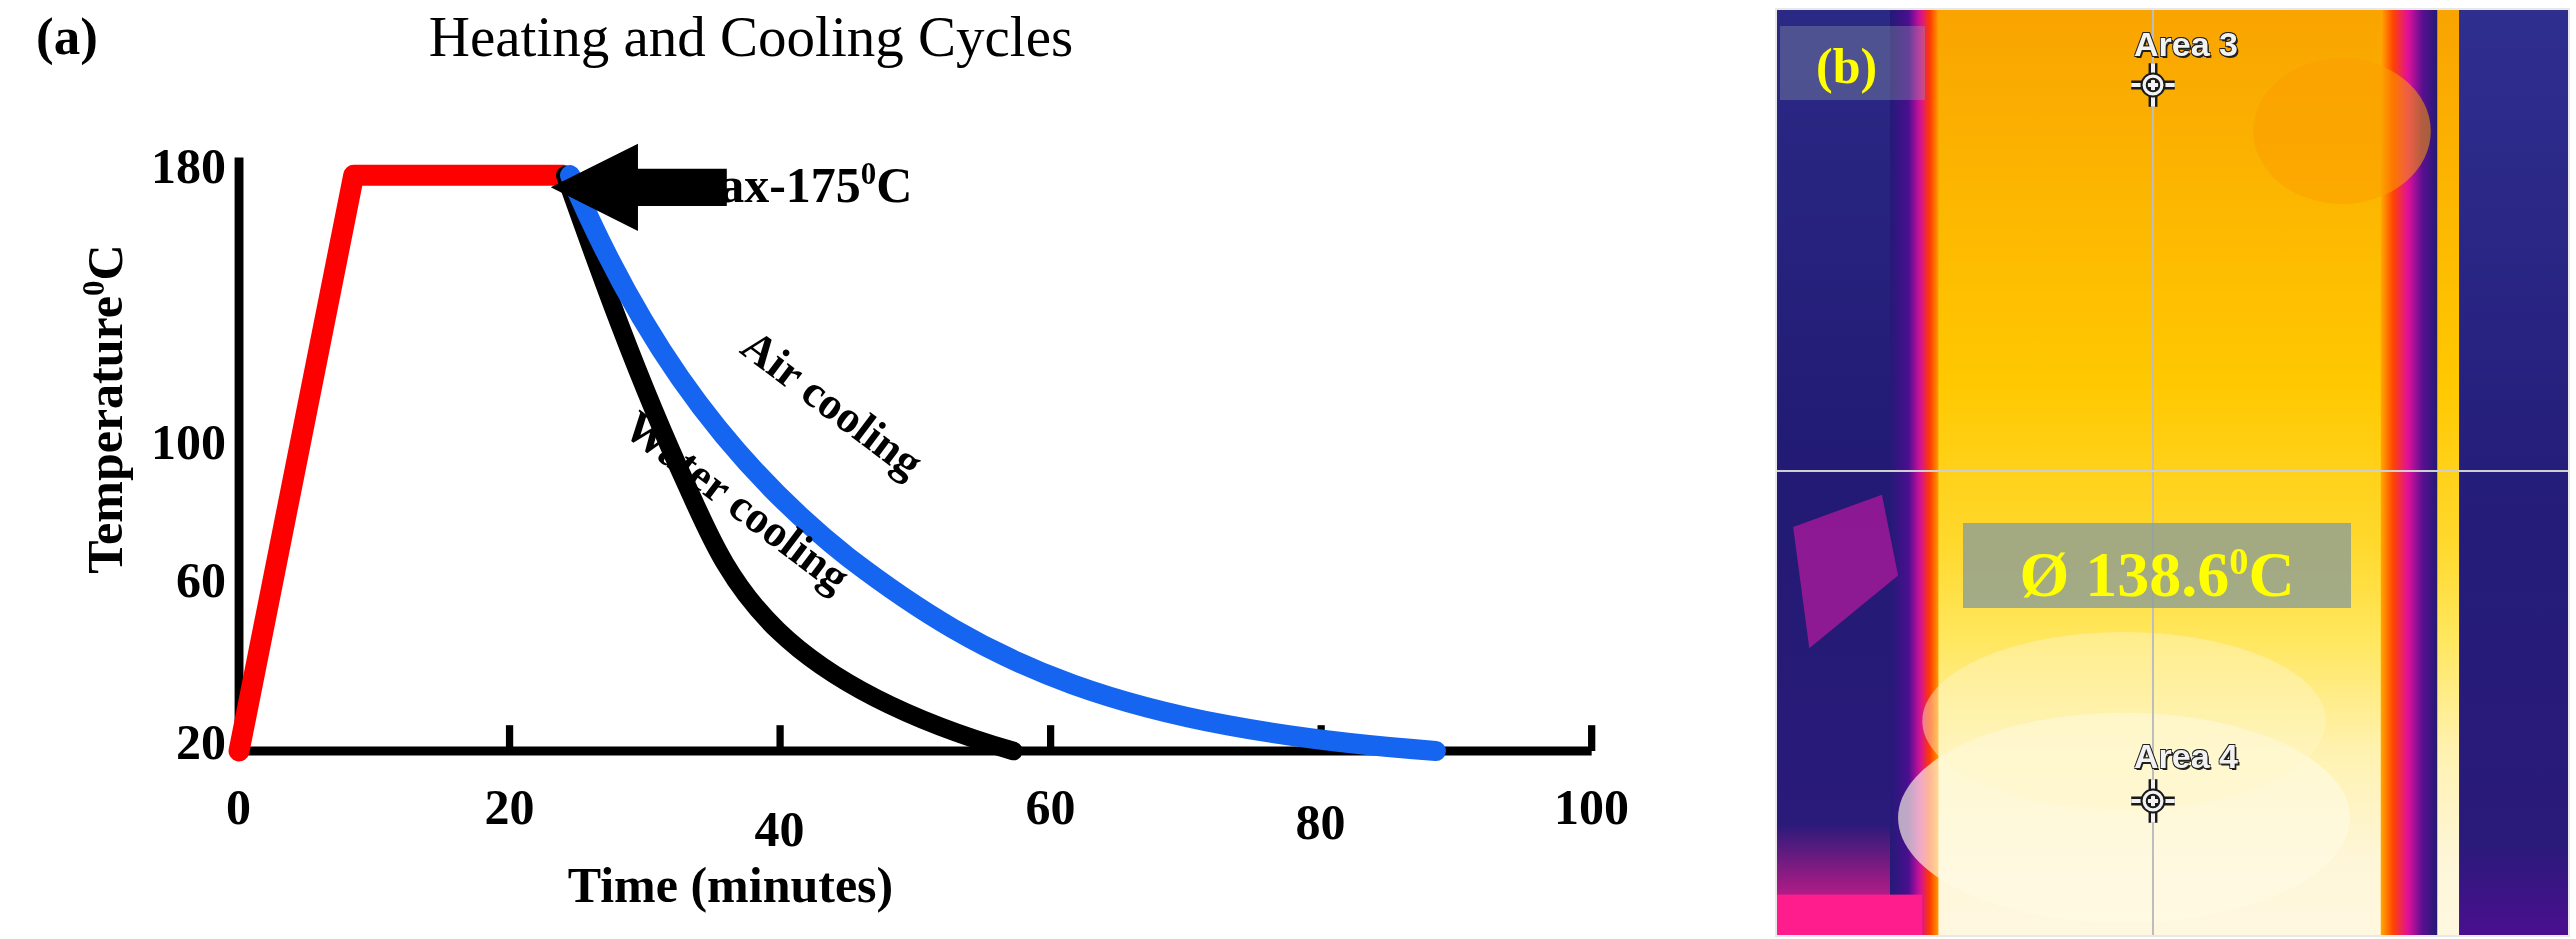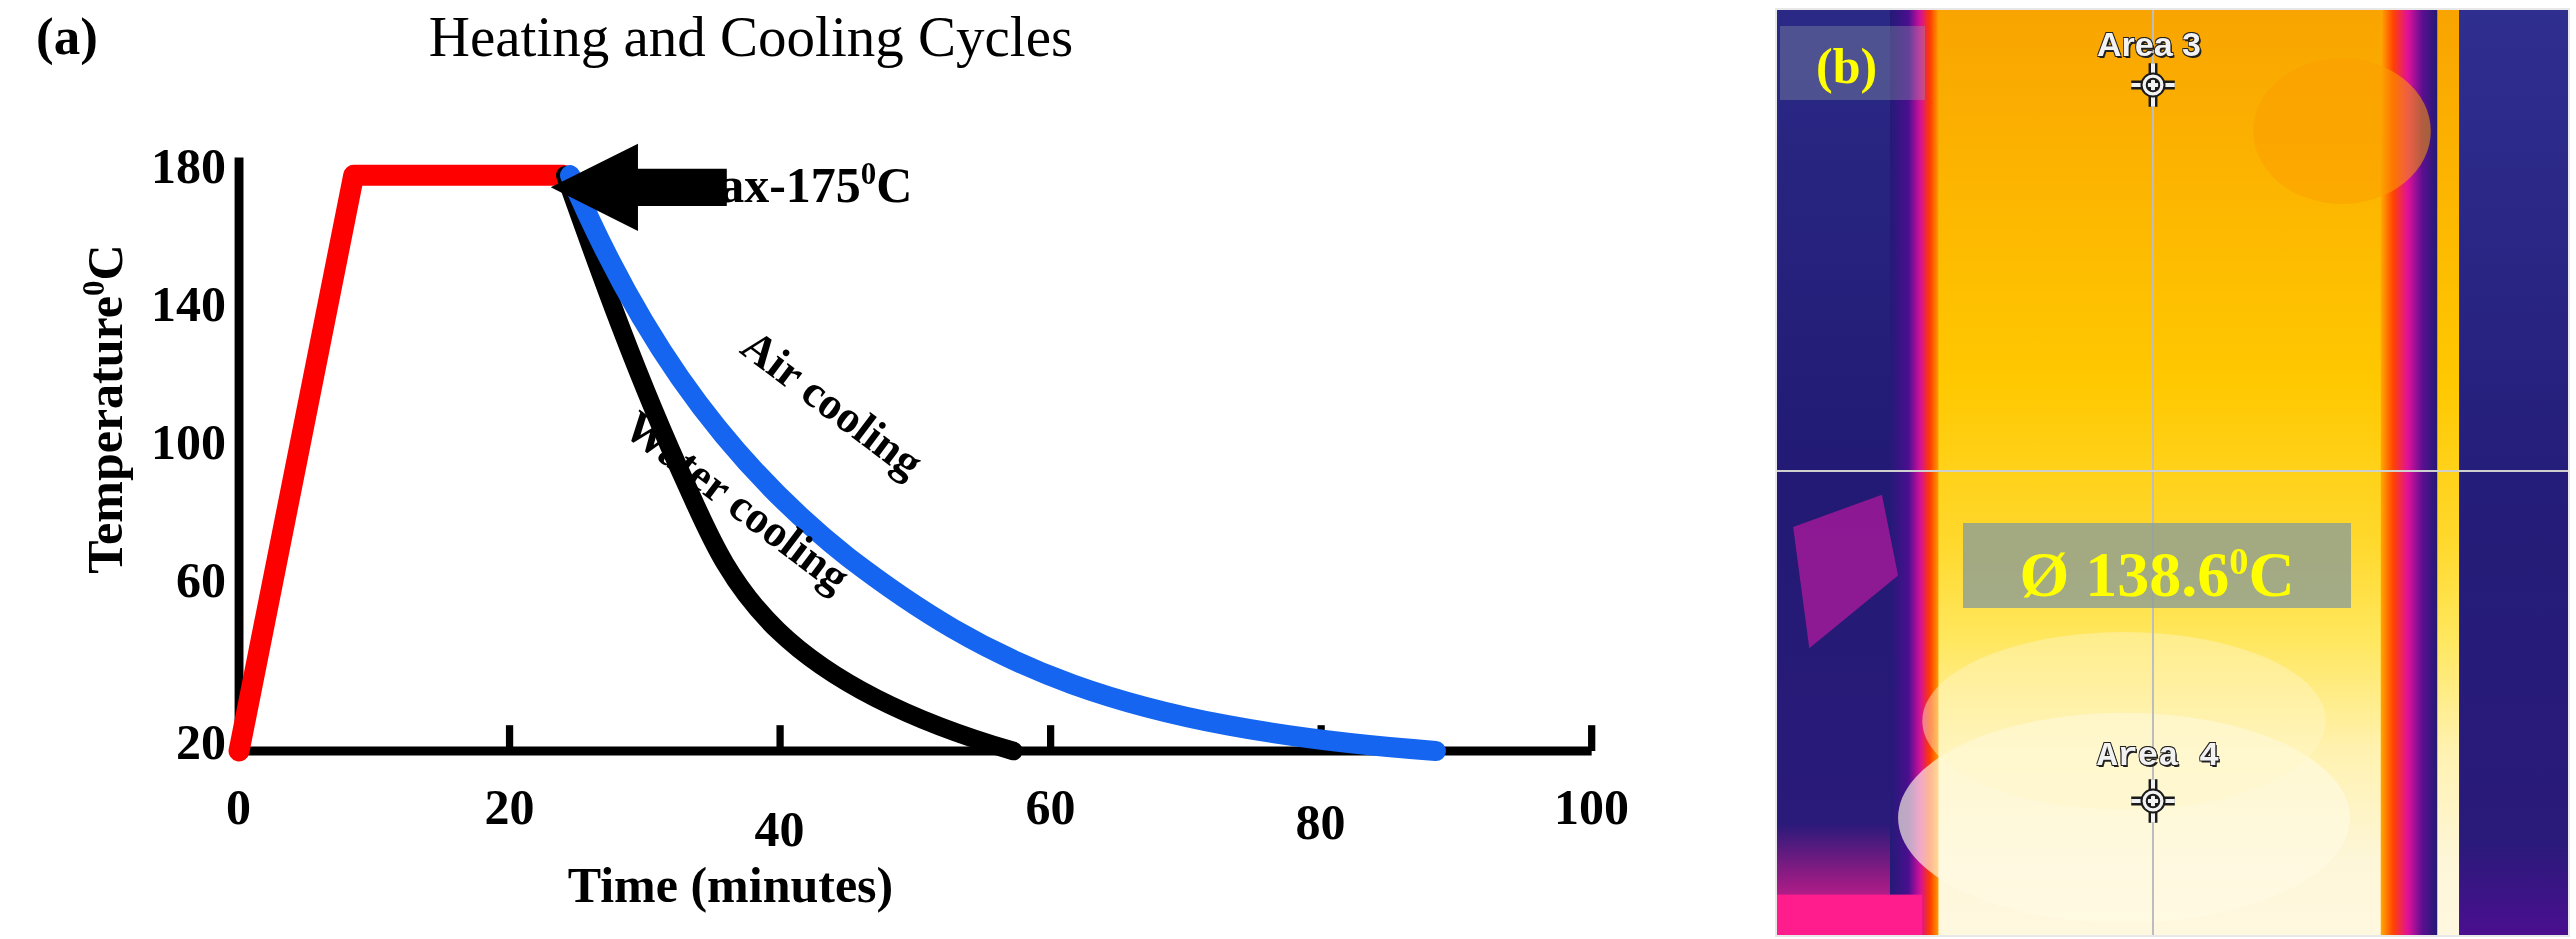--- a/index.html
+++ b/index.html
@@ -40,21 +40,21 @@
 
   #panel-b-tagbox{position:absolute;left:3.2px;top:16px;width:145px;height:74px;
                   background:rgba(150,160,170,0.35);}
   #panel-b-tag{position:absolute;left:39px;top:31px;font-size:50px;font-weight:bold;color:#ffff00;line-height:1;z-index:6;}
 
   .ir-cross-line-v{position:absolute;width:2.4px;background:#bdbdbd;z-index:4;}
   .ir-cross-line-h{position:absolute;height:2.4px;background:#cfcfcf;z-index:4;}
 
   .ir-area-label{position:absolute;font-size:34px;font-weight:bold;color:#f2f2f2;
                  text-shadow:1.6px 1.6px 0 #202020,-0.8px -0.8px 0 #202020,0.8px -0.8px 0 #202020,-0.8px 0.8px 0 #202020;
-                 white-space:nowrap;z-index:6;font-family:"Liberation Sans",sans-serif;}
+                 white-space:nowrap;z-index:6;font-family:"Liberation Sans",sans-serif;margin-left:37px;}
 
   .ir-marker{position:absolute;width:50px;height:50px;z-index:6;}
 
   #ir-value-box{position:absolute;left:186px;top:513px;width:388px;height:85px;
                 background:rgba(140,158,150,0.80);z-index:5;}
   #ir-value-text{position:absolute;left:186px;top:523px;width:388px;text-align:center;
                  font-size:64px;font-weight:bold;color:#ffff00;z-index:6;line-height:1.3;}
   #ir-value-text sup{font-size:0.6em;vertical-align:super;}
 </style>
 </head>
@@ -68,21 +68,20 @@
     <div id="chart-title">Heating and Cooling Cycles</div>
 
     <div id="ylabel">
       <span>Temperature</span><sup>0</sup><span>C</span>
     </div>
 
     <div id="xlabel">Time (minutes)</div>
 
     <div id="ytick-wrap">
       <div class="ytick" style="top:141px;">180</div>
-      <div class="ytick" style="top:279px;">140</div>
       <div class="ytick" style="top:417px;">100</div>
       <div class="ytick" style="top:555px;">60</div>
       <div class="ytick" style="top:717px;">20</div>
     </div>
 
     <div id="xtick-wrap">
       <div class="xtick" style="left:166px;top:782px;">0</div>
       <div class="xtick" style="left:437px;top:782px;">20</div>
       <div class="xtick" style="left:707px;top:804px;">40</div>
       <div class="xtick" style="left:978px;top:782px;">60</div>
@@ -200,21 +199,21 @@
       </g>
       <circle cx="31" cy="31" r="11" fill="none" stroke="#1a1a1a" stroke-width="9"></circle>
       <circle cx="31" cy="31" r="11" fill="none" stroke="#f2f2f2" stroke-width="4"></circle>
     </svg>
 
     <div id="ir-value-box"></div>
     <div id="ir-value-text">
       <span>Ø 138.6</span><sup>0</sup><span>C</span>
     </div>
 
-    <div class="ir-area-label" style="left:320px;top:727px;font-family:Liberation Mono, monospace;">Area 4</div>
+    <div class="ir-area-label" style="left:320px;top:727px;">Area 4</div>
     <svg class="ir-marker" style="left:351px;top:766px;" viewBox="0 0 62 62">
       <g stroke="#1a1a1a" stroke-width="11" fill="none">
         <line x1="4" y1="31" x2="58" y2="31"></line>
           <line x1="31" y1="4" x2="31" y2="58"></line>
       </g>
       <g stroke="#f2f2f2" stroke-width="5" fill="none">
         <line x1="4" y1="31" x2="58" y2="31"></line>
           <line x1="31" y1="4" x2="31" y2="58"></line>
       </g>
       <circle cx="31" cy="31" r="11" fill="none" stroke="#1a1a1a" stroke-width="9"></circle>

